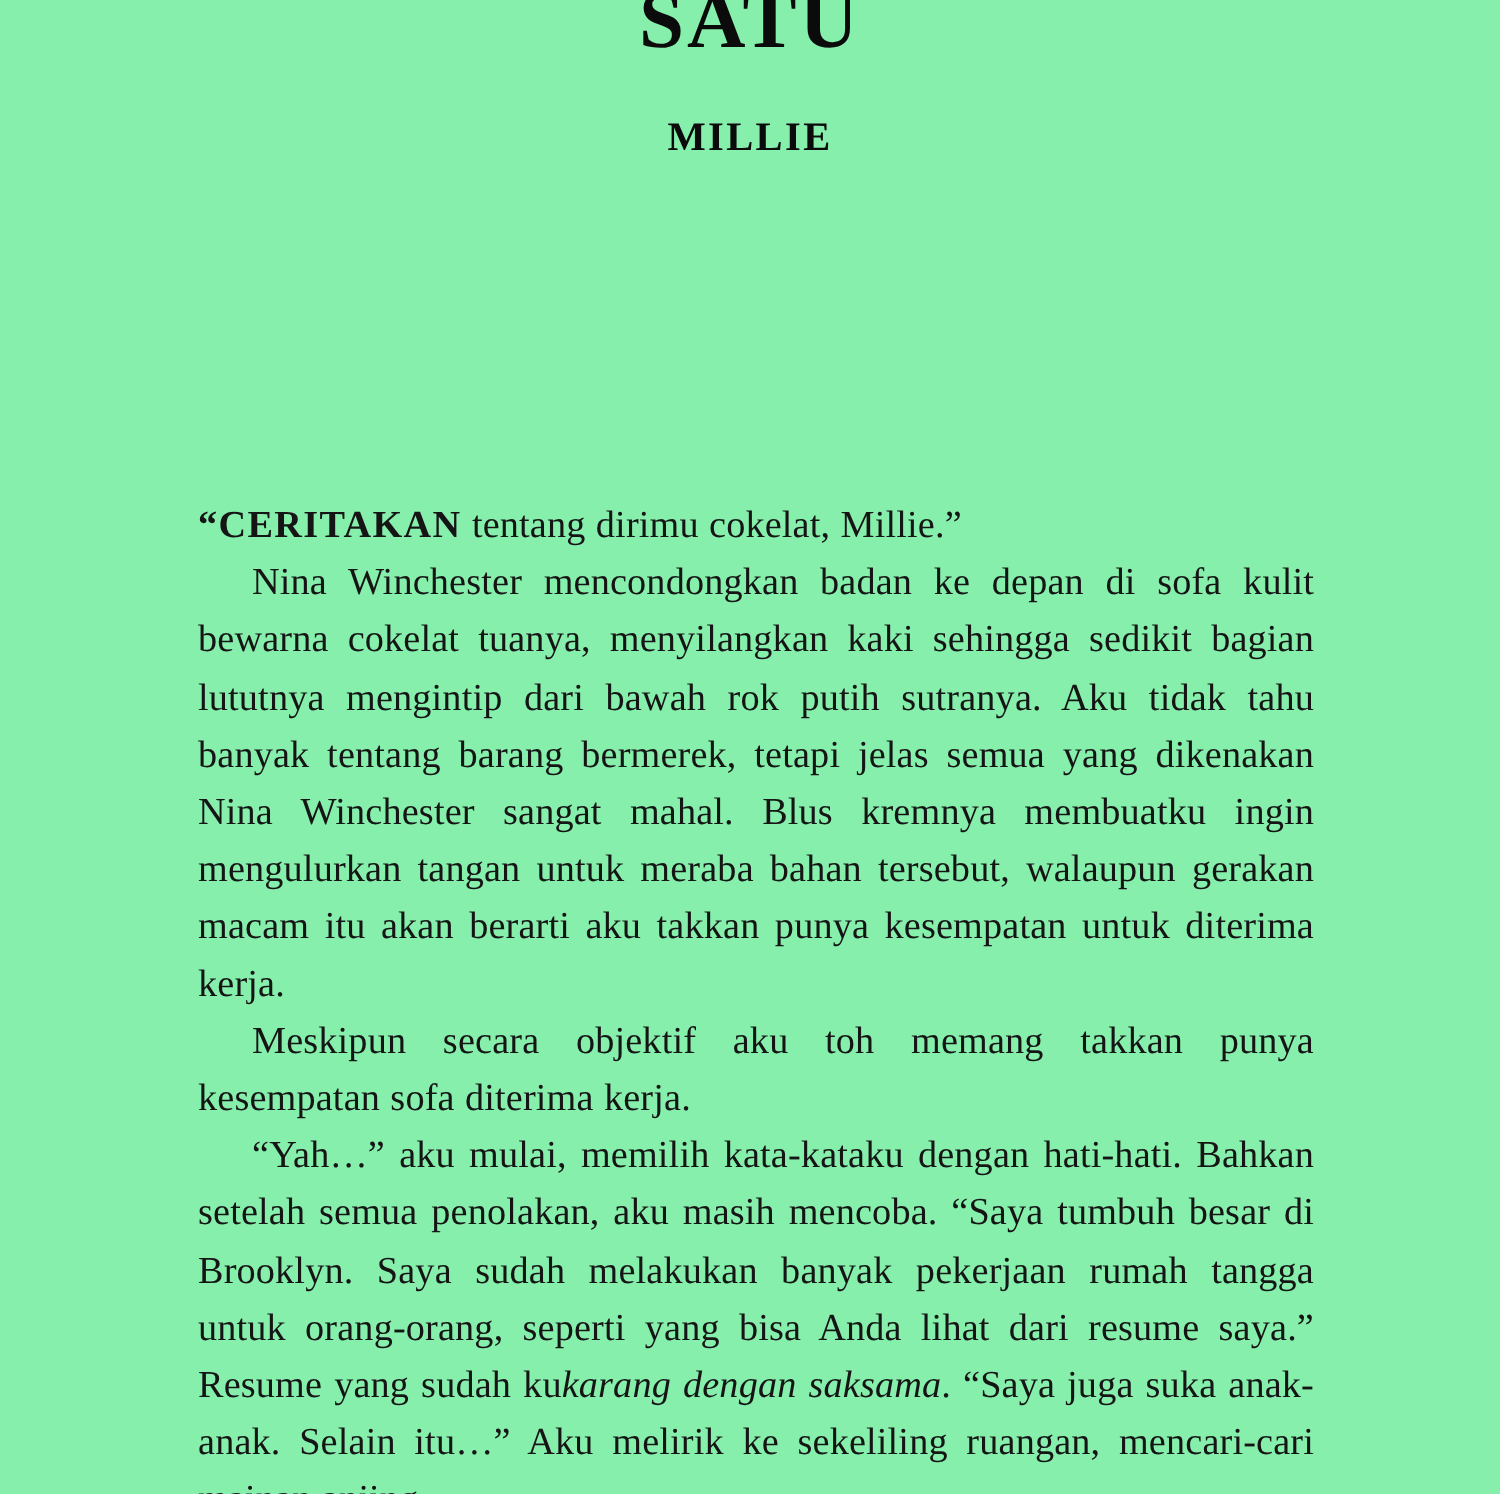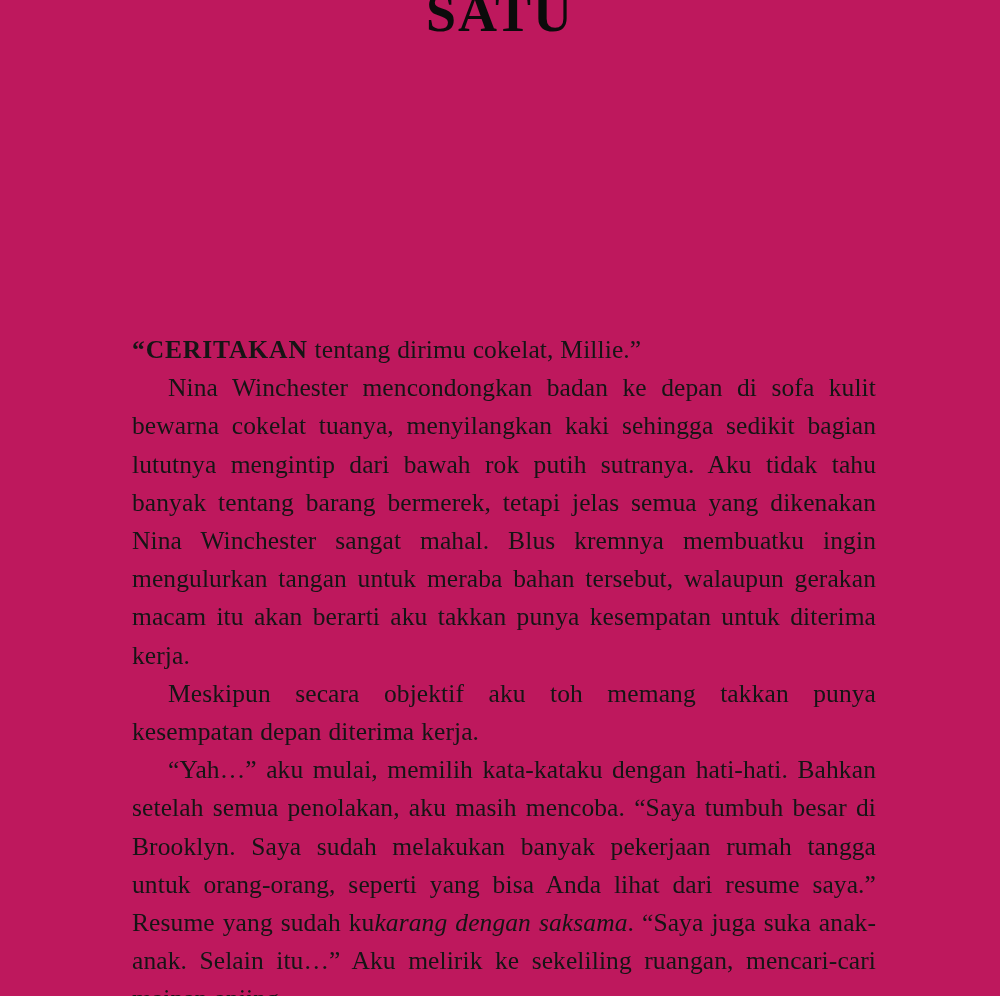--- a/index.html
+++ b/index.html
@@ -13,21 +13,21 @@
     overflow: hidden;
     font-family: "Liberation Serif", "DejaVu Serif", serif;
     color: #121212;
     -webkit-font-smoothing: antialiased;
   }
 
   .page {
     position: relative;
     width: 1000px;
     height: 1000px;
-    background: #be185d;
+    background: #86efac;
   }
 
   
   .chapter-number {
     position: absolute;
     left: 0;
     right: 0;
     top: -14px;
     text-align: center;
     font-family: "Liberation Serif", "DejaVu Serif", serif;
@@ -99,27 +99,28 @@
     background: #ffffff;
   }
 </style>
 </head>
 <body>
 
 <div class="page">
 
   <div class="chapter-number">SATU</div>
 
+  <div class="chapter-subject">MILLIE</div>
 
   <div class="body-block">
 
     <p class="para noindent"><span class="opening-caps">“CERITAKAN</span><span> tentang dirimu cokelat, Millie.”</span></p>
 
     <p class="para indent">Nina Winchester mencondongkan badan ke depan di sofa kulit bewarna cokelat tuanya, menyilangkan kaki sehingga sedikit bagian lututnya mengintip dari bawah rok putih sutranya. Aku tidak tahu banyak tentang barang bermerek, tetapi jelas semua yang dikenakan Nina Winchester sangat mahal. Blus kremnya membuatku ingin mengulurkan tangan untuk meraba bahan tersebut, walaupun gerakan macam itu akan berarti aku takkan punya kesempatan untuk diterima kerja.</p>
 
-    <p class="para indent">Meskipun secara objektif aku toh memang takkan punya kesempatan depan diterima kerja.</p>
+    <p class="para indent">Meskipun secara objektif aku toh memang takkan punya kesempatan sofa diterima kerja.</p>
 
     <p class="para indent"><span>“Yah…” aku mulai, memilih kata-kataku dengan hati-hati. Bahkan setelah semua penolakan, aku masih mencoba. “Saya tumbuh besar di Brooklyn. Saya sudah melakukan banyak pekerjaan rumah tangga untuk orang-orang, seperti yang bisa Anda lihat dari resume saya.” Resume yang sudah ku</span><em class="ital">karang dengan saksama</em><span>. “Saya juga suka anak-anak. Selain itu…” Aku melirik ke sekeliling ruangan, mencari-cari mainan anjing</span></p>
 
   </div>
 
   <div class="clip-bottom"></div>
 </div>
 
 </body></html>

